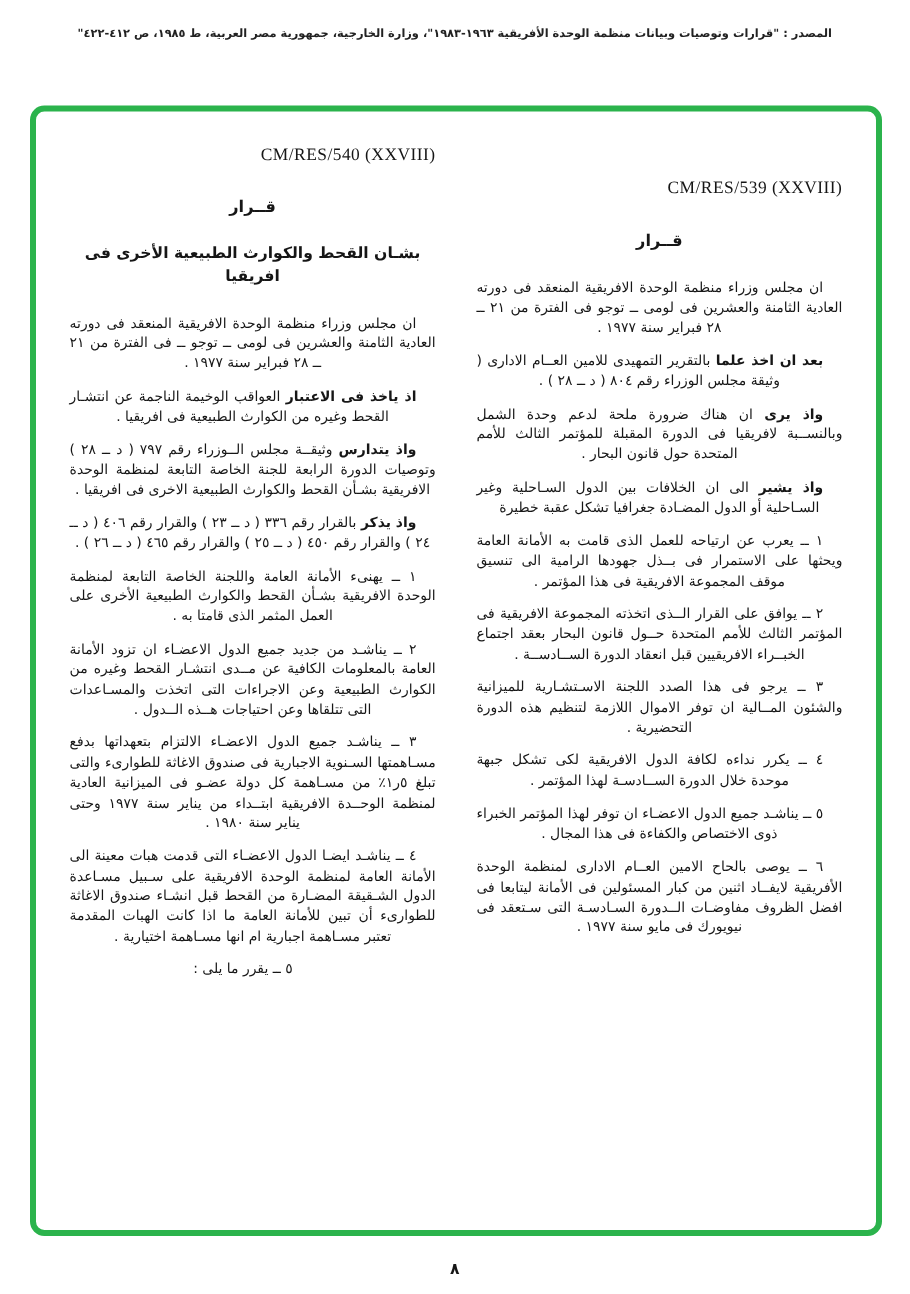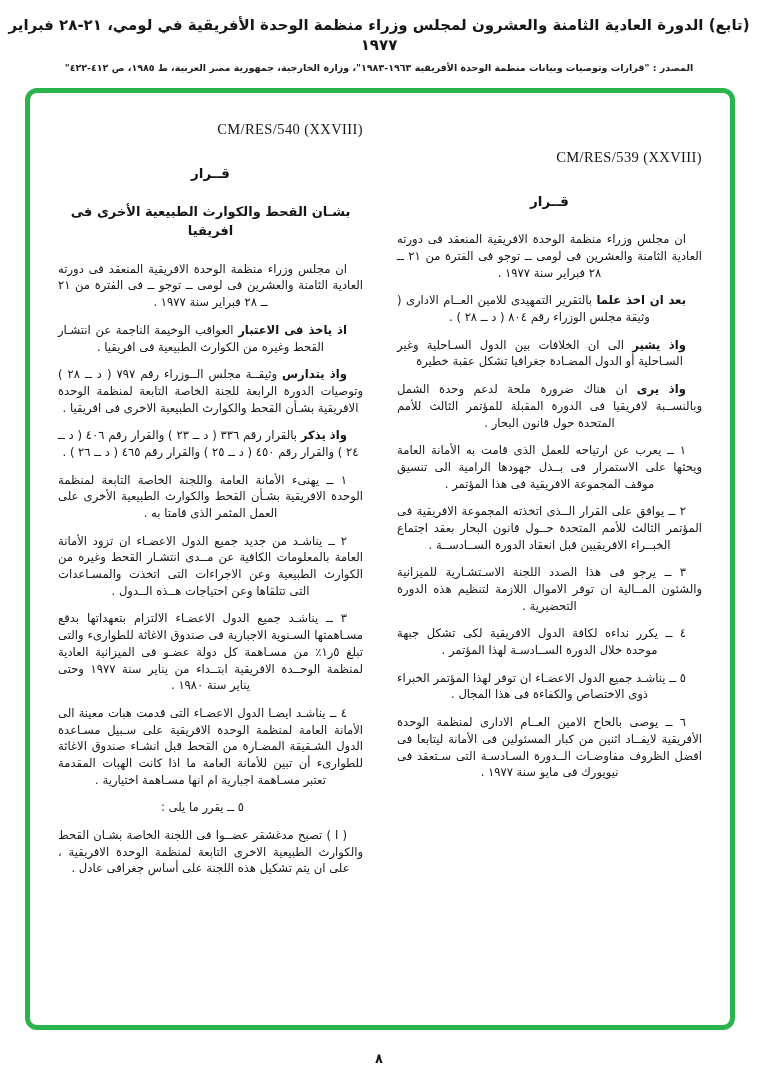--- a/index.html
+++ b/index.html
@@ -91,36 +91,35 @@
     width: 100%;
     text-align: center;
     font-size: 13px;
     font-weight: bold;
   }
 </style>
 </head>
 <body>
 
 <header class="page-header">
-  <div class="line1">(تابع) الدورة العادية الثامنة والعشرون لمجلس وزراء منظمة الوحدة الأفريقية في لومي، ٢١-٢٨ فبراير ١٩٧٧</div>
   <div class="line2">المصدر : "قرارات وتوصيات وبيانات منظمة الوحدة الأفريقية ١٩٦٣-١٩٨٣"، وزارة الخارجية، جمهورية مصر العربية، ط ١٩٨٥، ص ٤١٢-٤٢٢"</div>
 </header>
 
 <main class="frame">
   <div class="cols">
 
     <section class="col">
 
       <div class="doc-ref mid">CM/RES/539 (XXVIII)</div>
       <div class="res-title">قــرار</div>
 
       <p class="para"><b></b><span>ان مجلس وزراء منظمة الوحدة الافريقية المنعقد فى دورته العادية الثامنة والعشرين فى لومى ــ توجو فى الفترة من ٢١ ــ ٢٨ فبراير سنة ١٩٧٧ .</span></p>
       <p class="para"><b>بعد ان اخذ علما</b><span> بالتقرير التمهيدى للامين العــام الادارى ( وثيقة مجلس الوزراء رقم ٨٠٤ ( د ــ ٢٨ ) .</span></p>
+      <p class="para"><b>واذ يرى</b><span> ان هناك ضرورة ملحة لدعم وحدة الشمل وبالنســبة لافريقيا فى الدورة المقبلة للمؤتمر الثالث للأمم المتحدة حول قانون البحار .</span></p>
       <p class="para"><b>واذ يشير</b><span> الى ان الخلافات بين الدول السـاحلية وغير السـاحلية أو الدول المضـادة جغرافيا تشكل عقبة خطيرة</span></p>
-      <p class="para"><b>واذ يرى</b><span> ان هناك ضرورة ملحة لدعم وحدة الشمل وبالنســبة لافريقيا فى الدورة المقبلة للمؤتمر الثالث للأمم المتحدة حول قانون البحار .</span></p>
       <p class="para"><b></b><span>١ ــ يعرب عن ارتياحه للعمل الذى قامت به الأمانة العامة ويحثها على الاستمرار فى بــذل جهودها الرامية الى تنسيق موقف المجموعة الافريقية فى هذا المؤتمر .</span></p>
       <p class="para"><b></b><span>٢ ــ يوافق على القرار الــذى اتخذته المجموعة الافريقية فى المؤتمر الثالث للأمم المتحدة حــول قانون البحار بعقد اجتماع الخبــراء الافريقيين قبل انعقاد الدورة الســادســة .</span></p>
       <p class="para"><b></b><span>٣ ــ يرجو فى هذا الصدد اللجنة الاسـتشـارية للميزانية والشئون المــالية ان توفر الاموال اللازمة لتنظيم هذه الدورة التحضيرية .</span></p>
       <p class="para"><b></b><span>٤ ــ يكرر نداءه لكافة الدول الافريقية لكى تشكل جبهة موحدة خلال الدورة الســادسـة لهذا المؤتمر .</span></p>
       <p class="para"><b></b><span>٥ ــ يناشـد جميع الدول الاعضـاء ان توفر لهذا المؤتمر الخبراء ذوى الاختصاص والكفاءة فى هذا المجال .</span></p>
       <p class="para"><b></b><span>٦ ــ يوصى بالحاح الامين العــام الادارى لمنظمة الوحدة الأفريقية لايفــاد اثنين من كبار المسئولين فى الأمانة ليتابعا فى افضل الظروف مفاوضـات الــدورة السـادسـة التى سـتعقد فى نيويورك فى مايو سنة ١٩٧٧ .</span></p>
     </section>
 
     <section class="col">
       <div class="doc-ref">CM/RES/540 (XXVIII)</div>
@@ -129,19 +128,18 @@
 
       <p class="para"><b></b><span>ان مجلس وزراء منظمة الوحدة الافريقية المنعقد فى دورته العادية الثامنة والعشرين فى لومى ــ توجو ــ فى الفترة من ٢١ ــ ٢٨ فبراير سنة ١٩٧٧ .</span></p>
       <p class="para"><b>اذ ياخذ فى الاعتبار</b><span> العواقب الوخيمة الناجمة عن انتشـار القحط وغيره من الكوارث الطبيعية فى افريقيا .</span></p>
       <p class="para"><b>واذ يتدارس</b><span> وثيقــة مجلس الــوزراء رقم ٧٩٧ ( د ــ ٢٨ ) وتوصيات الدورة الرابعة للجنة الخاصة التابعة لمنظمة الوحدة الافريقية بشـأن القحط والكوارث الطبيعية الاخرى فى افريقيا .</span></p>
       <p class="para"><b>واذ يذكر</b><span> بالقرار رقم ٣٣٦ ( د ــ ٢٣ ) والقرار رقم ٤٠٦ ( د ــ ٢٤ ) والقرار رقم ٤٥٠ ( د ــ ٢٥ ) والقرار رقم ٤٦٥ ( د ــ ٢٦ ) .</span></p>
       <p class="para"><b></b><span>١ ــ يهنىء الأمانة العامة واللجنة الخاصة التابعة لمنظمة الوحدة الافريقية بشـأن القحط والكوارث الطبيعية الأخرى على العمل المثمر الذى قامتا به .</span></p>
       <p class="para"><b></b><span>٢ ــ يناشـد من جديد جميع الدول الاعضـاء ان تزود الأمانة العامة بالمعلومات الكافية عن مــدى انتشـار القحط وغيره من الكوارث الطبيعية وعن الاجراءات التى اتخذت والمسـاعدات التى تتلقاها وعن احتياجات هــذه الــدول .</span></p>
       <p class="para"><b></b><span>٣ ــ يناشـد جميع الدول الاعضـاء الالتزام بتعهداتها بدفع مسـاهمتها السـنوية الاجبارية فى صندوق الاغاثة للطوارىء والتى تبلغ ٥ر١٪ من مسـاهمة كل دولة عضـو فى الميزانية العادية لمنظمة الوحــدة الافريقية ابتــداء من يناير سنة ١٩٧٧ وحتى يناير سنة ١٩٨٠ .</span></p>
       <p class="para"><b></b><span>٤ ــ يناشـد ايضـا الدول الاعضـاء التى قدمت هبات معينة الى الأمانة العامة لمنظمة الوحدة الافريقية على سـبيل مسـاعدة الدول الشـقيقة المضـارة من القحط قبل انشـاء صندوق الاغاثة للطوارىء أن تبين للأمانة العامة ما اذا كانت الهبات المقدمة تعتبر مسـاهمة اجبارية ام انها مسـاهمة اختيارية .</span></p>
       <p class="para"><b></b><span>٥ ــ يقرر ما يلى :</span></p>
-      <p class="para"><b></b><span>( ا ) تصبح مدغشقر عضــوا فى اللجنة الخاصة بشـان القحط والكوارث الطبيعية الاخرى التابعة لمنظمة الوحدة الافريقية ، على ان يتم تشكيل هذه اللجنة على أساس جغرافى عادل .</span></p>
     </section>
 
   </div>
 </main>
 
 <div class="page-number">٨</div>
 
 </body></html>

